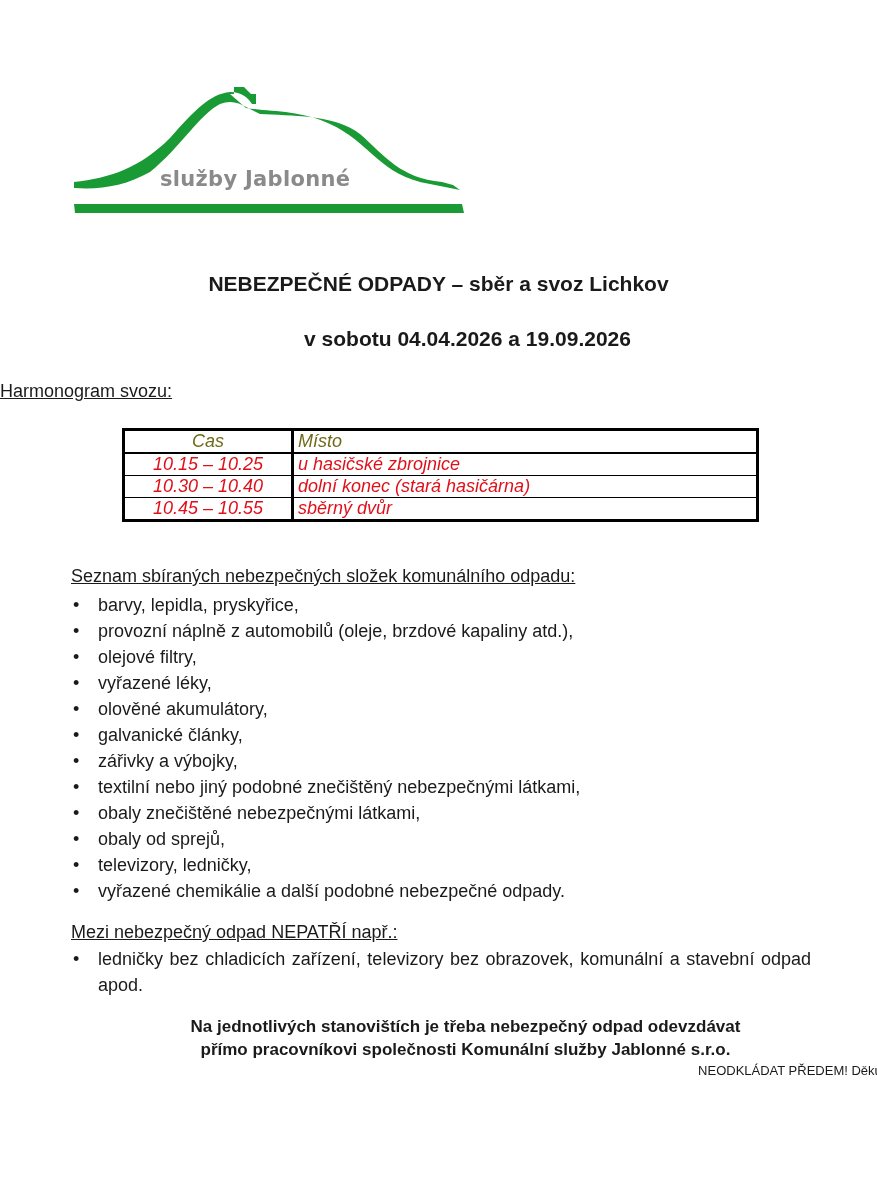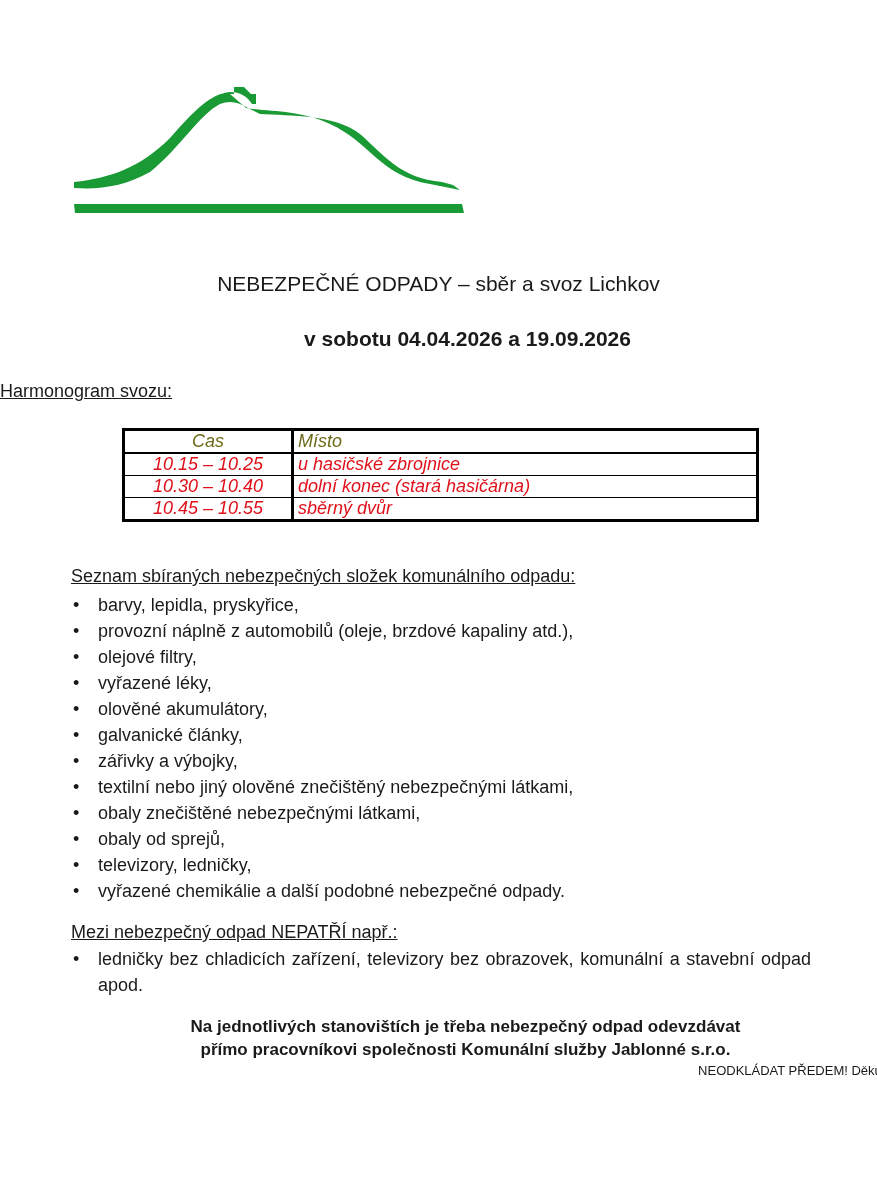--- a/index.html
+++ b/index.html
@@ -5,21 +5,21 @@
     html, body { margin: 0; padding: 0; background: #ffffff; }
     body { width: 877px; height: 1199px; position: relative; overflow: hidden;
       font-family: "Liberation Sans", "DejaVu Sans", sans-serif; color: #1a1a1a; }
     .logo { position: absolute; left: 70px; top: 86px; width: 400px; height: 132px; }
     .logo svg { position: absolute; left: 0; top: 0; }
     .logo-text { position: absolute; left: 0; width: 100%; font-family: "DejaVu Sans", sans-serif;
       font-weight: bold; color: #8a8a8a; font-size: 21px; letter-spacing: 0.3px; }
     .logo-line1 { top: 48px; left: 122px; }
     .logo-line2 { top: 81px; left: 90px; }
     .title { position: absolute; top: 272px; left: 0; width: 100%; text-align: center;
-      font-weight: normal; font-size: 21px; }
+      font-weight: bold; font-size: 21px; }
     .subtitle { position: absolute; top: 327px; left: 0; width: 100%; text-align: center;
       font-weight: bold; font-size: 21px; padding-left: 29px; }
     .harmo { position: absolute; top: 381px; left: 0; width: 100%; text-align: left;
       font-size: 18px; text-decoration: underline; }
     table.sched { position: absolute; left: 122px; top: 428px; width: 637px;
       border-collapse: collapse; border: 3px solid #000; font-size: 18px; }
     table.sched td { border: 1px solid #000; padding: 0 4px; height: 21px; line-height: 21px; font-style: italic; }
     table.sched tr.head td { border-bottom: 2px solid #000; color: #6f6a1a; }
     table.sched td.c-time { width: 158px; text-align: center; border-right: 3px solid #000; }
     table.sched tr.row td { color: #e0101a; }
@@ -36,20 +36,21 @@
     .thanks { position: absolute; top: 1063px; left: 4px; width: 100%; text-align: right; font-size: 13px; margin-left: 29px; }
   </style>
 </head>
 <body>
 
 <div class="logo">
   <svg width="400" height="132" viewBox="0 0 400 132">
     <path d="M4,96 C40,92 70,82 100,52 C125,24 140,8 160,6 C172,6 178,12 182,18 L186,18 L186,8 L181,8 L174,1 L164,1 L164,8 L160,8 L176,22 C200,26 230,24 260,38 C300,56 310,90 360,98 L390,104 L383,99 L372,96 C330,92 315,70 290,48 C265,28 220,30 190,28 L178,22 C168,16 160,14 150,18 C130,28 110,62 80,86 C55,100 30,104 4,102 Z" fill="#1a9a34"></path>
     <path d="M4,118 L392,118 L394,127 L5,127 Z" fill="#1a9a34"></path>
   </svg>
+  <div class="logo-text logo-line2">služby Jablonné</div>
 </div>
 
 <div class="title">NEBEZPEČNÉ ODPADY – sběr a svoz Lichkov</div>
 <div class="subtitle">v sobotu 04.04.2026 a 19.09.2026</div>
 <div class="harmo">Harmonogram svozu:</div>
 
 <table class="sched">
   <tbody>
       <tr class="head">
     <td class="c-time">Cas</td>
@@ -72,21 +73,21 @@
 
 <div class="sec-head" style="top:566px;">Seznam sbíraných nebezpečných složek komunálního odpadu:</div>
 <ul class="items list1">
   <li><span class="bullet">•</span><span>barvy, lepidla, pryskyřice,</span></li>
   <li><span class="bullet">•</span><span>provozní náplně z automobilů (oleje, brzdové kapaliny atd.),</span></li>
   <li><span class="bullet">•</span><span>olejové filtry,</span></li>
   <li><span class="bullet">•</span><span>vyřazené léky,</span></li>
   <li><span class="bullet">•</span><span>olověné akumulátory,</span></li>
   <li><span class="bullet">•</span><span>galvanické články,</span></li>
   <li><span class="bullet">•</span><span>zářivky a výbojky,</span></li>
-  <li><span class="bullet">•</span><span>textilní nebo jiný olověné znečištěný nebezpečnými látkami,</span></li>
+  <li><span class="bullet">•</span><span>textilní nebo jiný podobné znečištěný nebezpečnými látkami,</span></li>
   <li><span class="bullet">•</span><span>obaly znečištěné nebezpečnými látkami,</span></li>
   <li><span class="bullet">•</span><span>obaly od sprejů,</span></li>
   <li><span class="bullet">•</span><span>televizory, ledničky,</span></li>
   <li><span class="bullet">•</span><span>vyřazené chemikálie a další podobné nebezpečné odpady.</span></li>
 </ul>
 
 <div class="sec-head not-head">Mezi nebezpečný odpad NEPATŘÍ např.:</div>
 <ul class="items list2">
   <li><span class="bullet">•</span><span>ledničky bez chladicích zařízení, televizory bez obrazovek, komunální a stavební odpad apod.</span></li>
 </ul>

